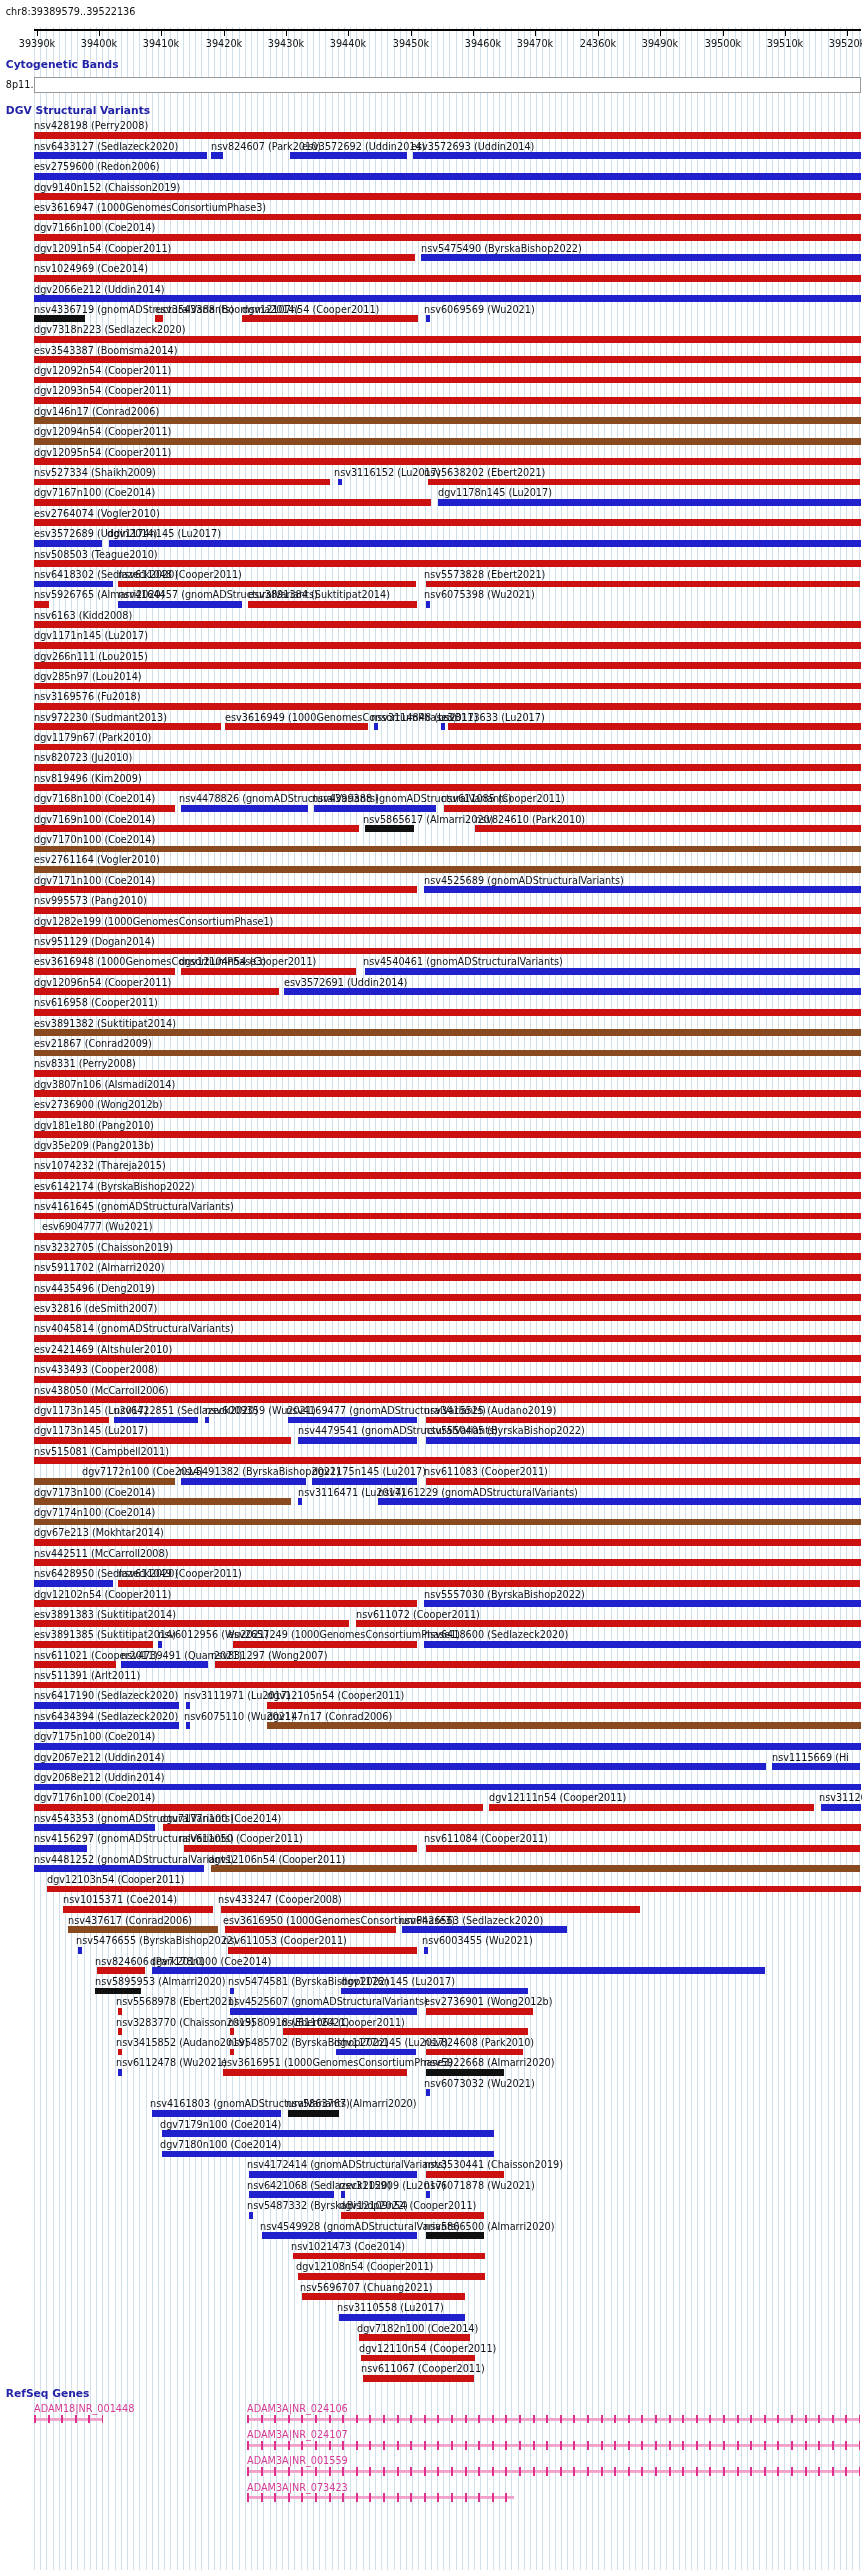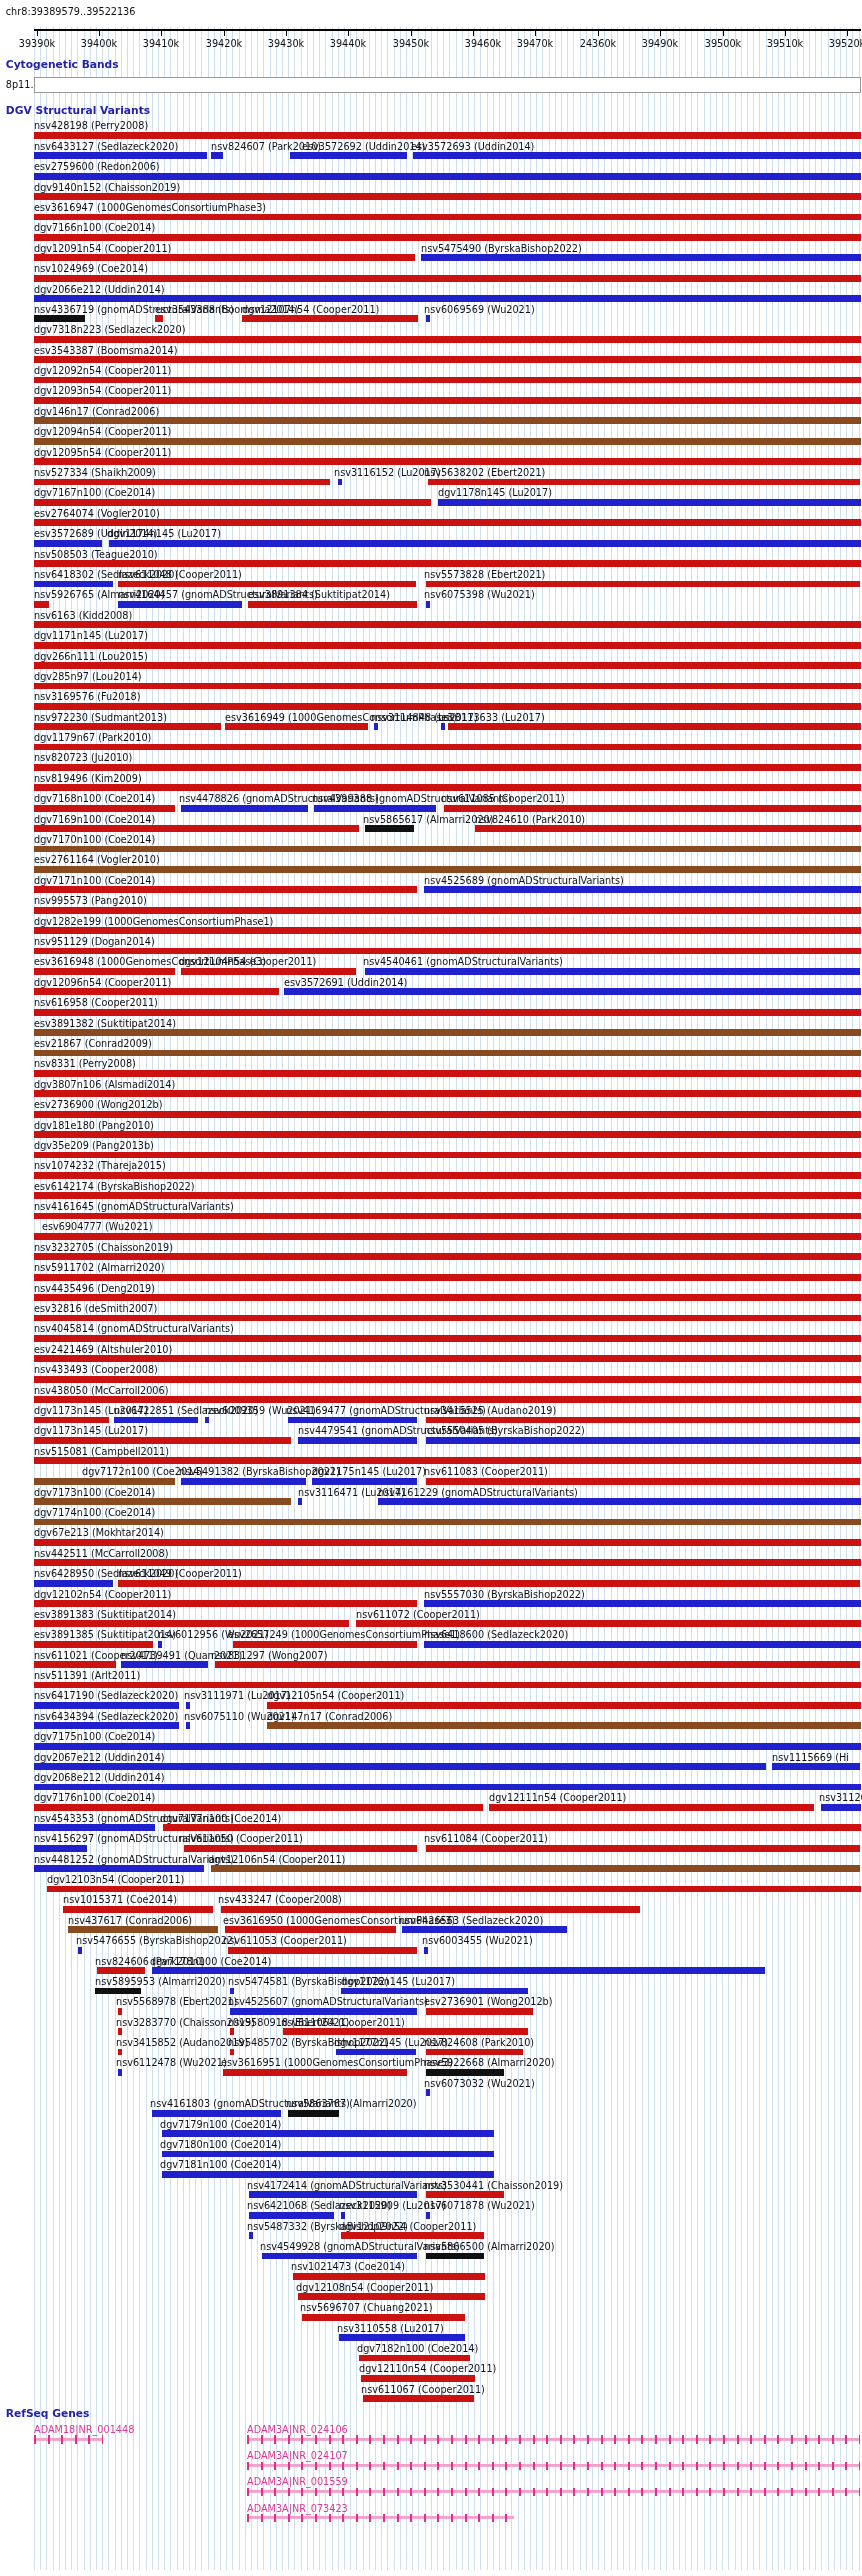--- a/index.html
+++ b/index.html
@@ -627,24 +627,20 @@
       </div>
       <div class="vrow">
         <span class="vlabel" style="left: 160px;">dgv7179n100 (Coe2014)</span>
         <div class="vbar" style="left: 162px; width: 332px; background: rgb(32, 32, 204);"></div>
       </div>
       <div class="vrow">
         <span class="vlabel" style="left: 160px;">dgv7180n100 (Coe2014)</span>
         <div class="vbar" style="left: 162px; width: 332px; background: rgb(32, 32, 204);"></div>
       </div>
       <div class="vrow">
-        <span class="vlabel" style="left: 160px;">dgv7181n100 (Coe2014)</span>
-        <div class="vbar" style="left: 162px; width: 332px; background: rgb(32, 32, 204);"></div>
-      </div>
-      <div class="vrow">
         <span class="vlabel" style="left: 247px;">nsv4172414 (gnomADStructuralVariants)</span>
         <span class="vlabel" style="left: 424px;">nsv3530441 (Chaisson2019)</span>
         <div class="vbar" style="left: 249px; width: 168px; background: rgb(32, 32, 204);"></div>
         <div class="vbar" style="left: 426px; width: 78px; background: rgb(204, 17, 17);"></div>
       </div>
       <div class="vrow">
         <span class="vlabel" style="left: 247px;">nsv6421068 (Sedlazeck2020)</span>
         <span class="vlabel" style="left: 339px;">nsv3115909 (Lu2017)</span>
         <span class="vlabel" style="left: 424px;">nsv6071878 (Wu2021)</span>
         <div class="vbar" style="left: 249px; width: 85px; background: rgb(32, 32, 204);"></div>

